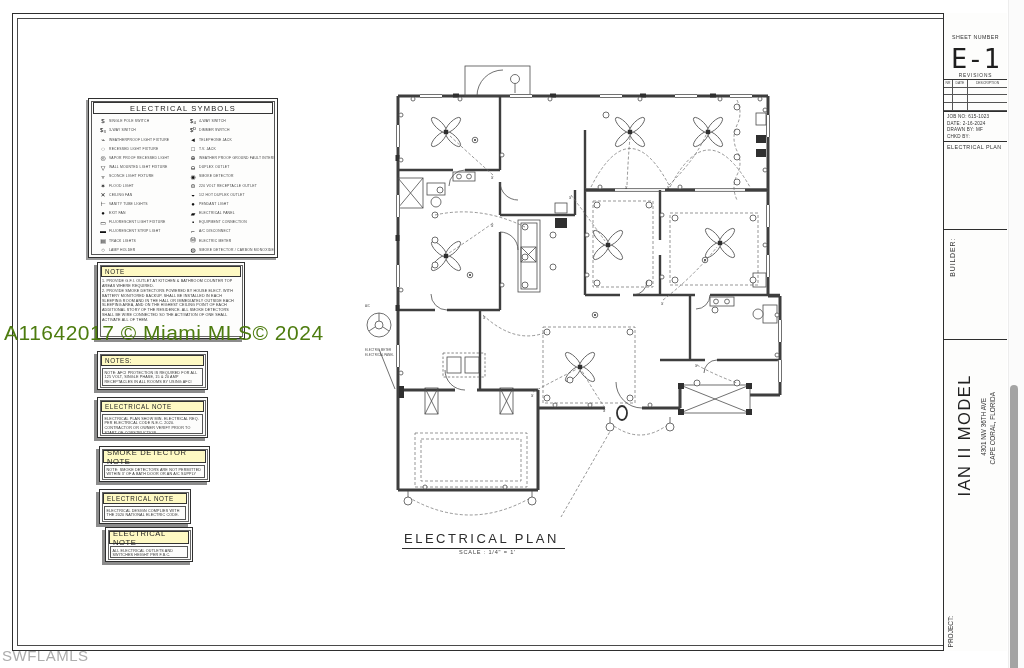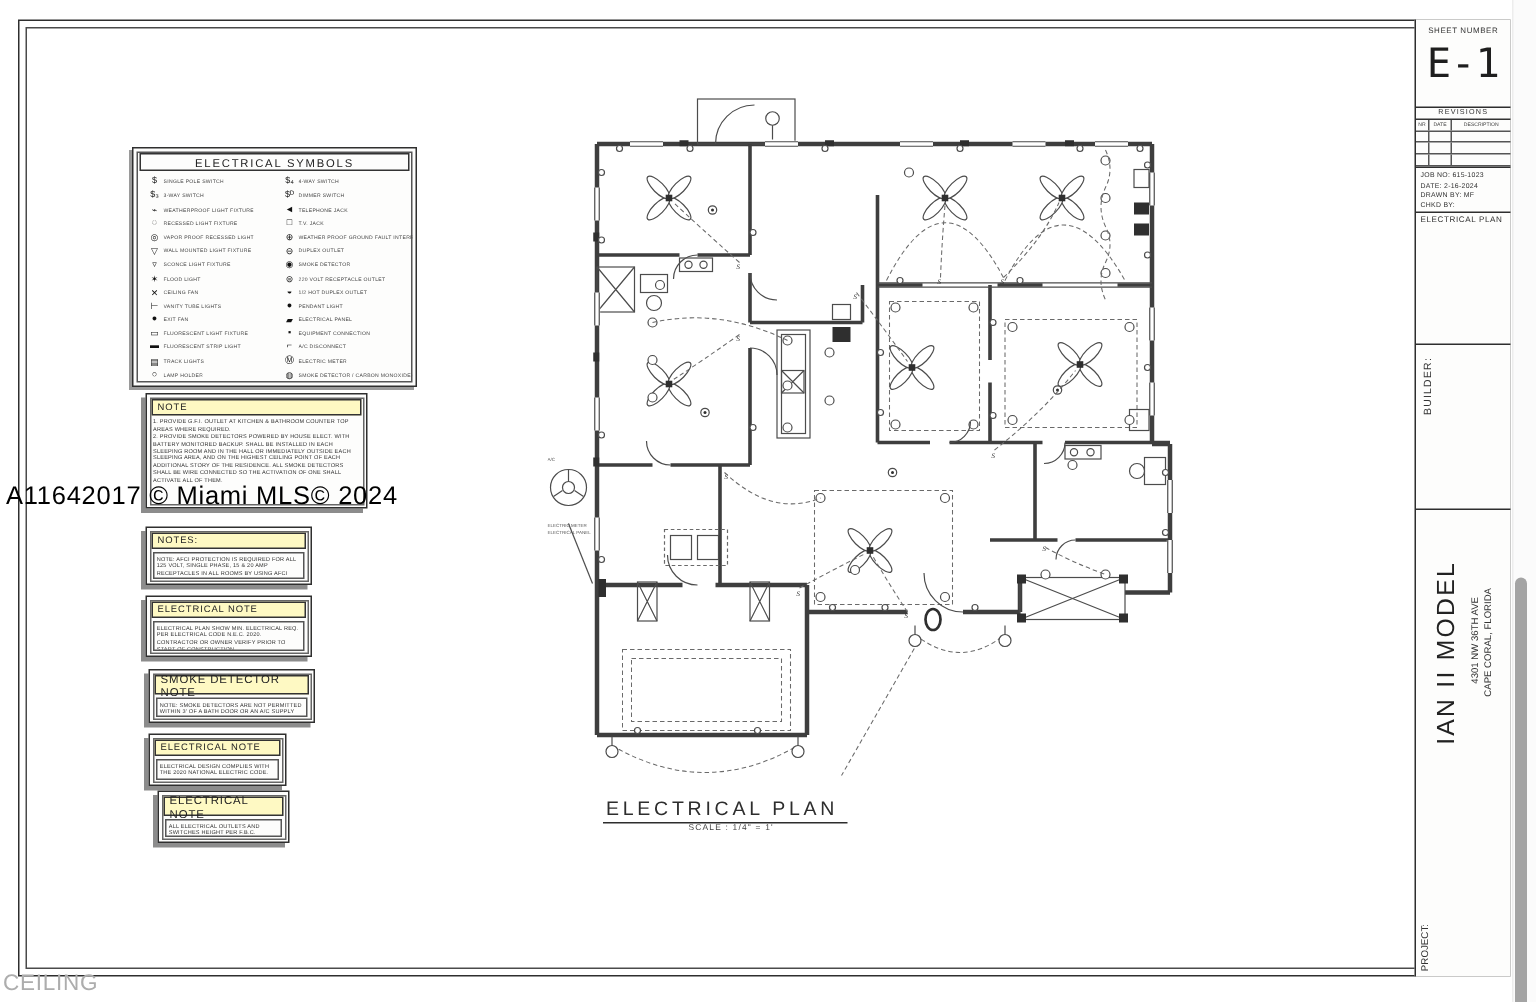--- a/index.html
+++ b/index.html
@@ -37,33 +37,33 @@
   .note-title { position:absolute; left:3px; top:3px; right:3px; height:11px;
       border:0.9px solid #333; display:flex; align-items:center; padding-left:3px;
       font-size:6.3px; letter-spacing:0.6px; color:#222; background:#fef9c3; z-index:1; }
   .note-title.big { font-size:7.6px; height:13px; }
   .note-body { position:absolute; left:4px; right:4px; top:16px; bottom:3px;
       font-size:3.7px; line-height:1.32; color:#333; white-space:pre-line;
       overflow:hidden; letter-spacing:0.15px; }
   .note-body.boxed { border:0.7px solid #555; padding:1.5px; }
 
   
-  #wm-mls { left:4px; top:321px; font-size:17px; color:#000000; letter-spacing:0.5px; }
+  #wm-mls { left:4px; top:321px; font-size:21px; color:#4d7c0f; letter-spacing:0.5px; }
   #wm-swfl { left:2px; top:647px; font-size:15px; color:#adadad; letter-spacing:0.5px; }
 
   
   #plan-title { left:402px; top:531px; font-size:13px; letter-spacing:2.5px; color:#2d2d2d;
       border-bottom:1.6px solid #2d2d2d; padding:0 6px 2px 2px; }
   #plan-scale { left:459px; top:549px; font-size:5.6px; color:#444; letter-spacing:0.8px; }
 
   
   #titleblock { left:943px; top:13px; width:64px; height:638px;
       border-left:1.6px solid #2e2e2e; background:#fdfdfc; }
   .tb-sec { position:absolute; left:0; right:0; border-bottom:1.4px solid #2e2e2e; }
-  #tb-sheetnum { top:0; height:59px; }
+  #tb-sheetnum { top:16px; height:59px; }
   #tb-sheetnum-label { position:absolute; top:5px; width:100%; text-align:center;
       font-size:5.3px; color:#333; letter-spacing:0.4px; }
   #tb-sheetnum-value { position:absolute; top:14px; width:100%; text-align:center;
       font-size:27px; font-family:"DejaVu Sans Mono", monospace; color:#1e1e1e; }
   #tb-revisions { top:59px; height:40px; }
   #tb-rev-head { height:8px; border-bottom:0.8px solid #333; text-align:center;
       font-size:4.8px; letter-spacing:0.8px; color:#333; line-height:8px; }
   .tb-rev-row { display:flex; height:7.7px; border-bottom:0.8px solid #555; }
   .tb-rev-cell { border-right:0.8px solid #555; font-size:3.4px; color:#444;
       display:flex; align-items:center; justify-content:center; }
@@ -261,21 +261,21 @@
       <div class="note-title">ELECTRICAL NOTE</div>
       <div class="note-body boxed" style="top: 16px;">ELECTRICAL DESIGN COMPLIES WITH THE 2020 NATIONAL ELECTRIC CODE.</div>
     </div>
     <div class="note-box" style="left: 105px; top: 527px; width: 88px; height: 35px;">
       <div class="note-title big">ELECTRICAL NOTE</div>
       <div class="note-body boxed" style="top: 18px;">ALL ELECTRICAL OUTLETS AND SWITCHES HEIGHT PER F.B.C.</div>
     </div>
   </div>
 
 <div class="abs" id="wm-mls">A11642017 © Miami MLS© 2024</div>
-<div class="abs" id="wm-swfl">CEILING</div>
+<div class="abs" id="wm-swfl">SWFLAMLS</div>
 
 <svg class="abs" id="floorplan" viewBox="0 0 425 480">
   <defs>
     <g id="fan">
       <ellipse cx="10" cy="0" rx="10" ry="3.6" class="thinf" transform="rotate(45)"></ellipse>
       <ellipse cx="10" cy="0" rx="10" ry="3.6" class="thinf" transform="rotate(135)"></ellipse>
       <ellipse cx="10" cy="0" rx="10" ry="3.6" class="thinf" transform="rotate(225)"></ellipse>
       <ellipse cx="10" cy="0" rx="10" ry="3.6" class="thinf" transform="rotate(315)"></ellipse>
       <rect x="-2.2" y="-2.2" width="4.4" height="4.4" class="blk"></rect>
     </g>

